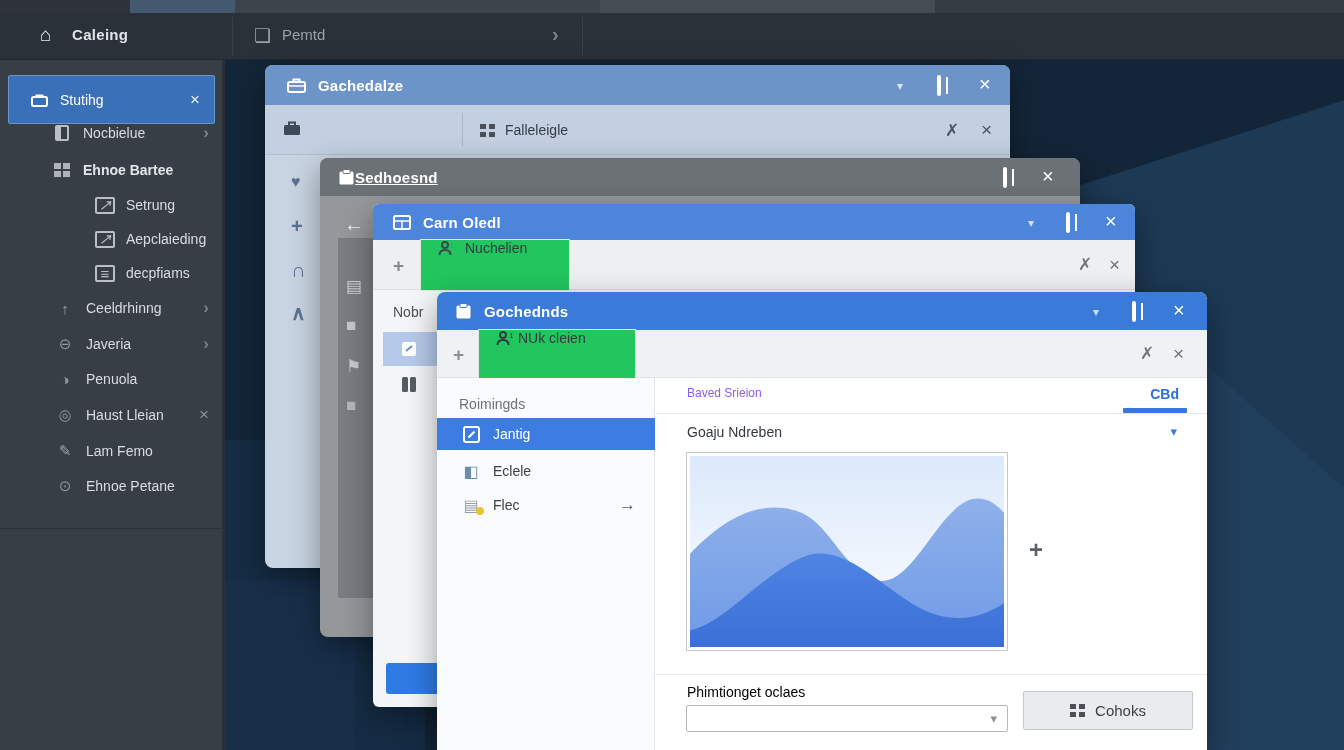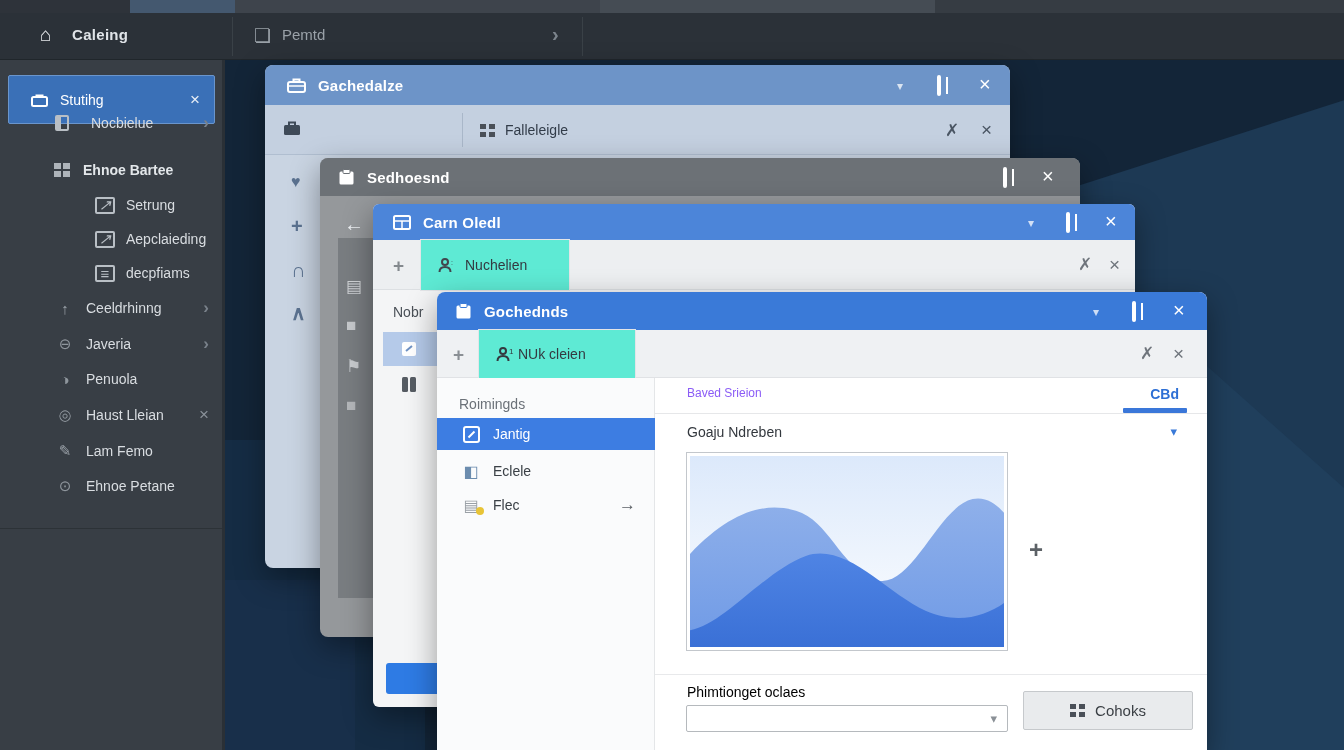--- a/index.html
+++ b/index.html
@@ -63,21 +63,21 @@
   
   #d2 { left:320px; top:158px; width:760px; height:479px; background:#95989b; border-radius:8px; }
   #d2 .tbar { height:38px; background:#6c7176; border-radius:8px 8px 0 0; }
   #d2-strip { position:absolute; left:18px; top:80px; width:38px; height:360px; background:#797d81; }
   #d2-strip span { position:absolute; left:8px; font-size:17px; }
 
   
   #d3 { left:373px; top:204px; width:762px; height:503px; background:#f4f5f6; border-radius:6px; }
   #d3 .tbar { height:36px; background:#4c85d9; border-radius:6px 6px 0 0; }
   #d3-toolbar { position:absolute; left:0; top:36px; width:100%; height:50px; background:#edeff1; border-bottom:1px solid #dde0e3; }
-  .whitetab { position:absolute; background:#5eead4; display:flex; align-items:center; box-shadow:0 0 0 1px #e3e5e8; color:#343a41; font-size:14px; }
+  .whitetab { position:absolute; background:#22c55e; display:flex; align-items:flex-start; box-shadow:0 0 0 1px #e3e5e8; color:#343a41; font-size:14px; }
   #d3-selrow { position:absolute; left:10px; top:128px; width:80px; height:34px; background:#b5cae9; display:flex; align-items:center; }
   #d3-btn { position:absolute; left:13px; top:459px; width:110px; height:31px; background:#2e7be4; border-radius:3px; }
 
   
   #d4 { left:437px; top:292px; width:770px; height:458px; background:#fff; border-radius:8px 8px 0 0; }
   #d4 .tbar { height:38px; background:#3a7ad8; border-radius:8px 8px 0 0; }
   #d4-toolbar { position:absolute; left:0; top:38px; width:100%; height:48px; background:#eff1f3; border-bottom:1px solid #e0e2e5; }
   #d4-panel { position:absolute; left:0; top:86px; width:218px; height:372px; background:#fafbfc; border-right:1px solid #e4e6e8; }
   #d4-panel .hdr { position:absolute; left:22px; top:18px; color:#6b7178; font-size:14px; }
   .prow { position:absolute; left:0; width:218px; height:30px; display:flex; align-items:center; color:#3a4046; font-size:14px; padding-left:24px; }
@@ -131,21 +131,21 @@
     <span class="ic" style="margin-right:12px;">
       <svg class="mini" width="17" height="14" viewBox="0 0 17 14">
           <rect x="1" y="4" width="15" height="9" rx="1.5" fill="none" stroke="#fff" stroke-width="2"></rect>
           <path d="M5.5 4V2.5h6V4" fill="none" stroke="#fff" stroke-width="2"></path>
         </svg>
     </span>
     <span>Stutihg</span>
     <span class="x">×</span>
   </div>
 
-  <div class="srow" style="top:48px;padding-left:52px;gap:8px;">
+  <div class="srow" style="top:58px;padding-left:52px;">
     <span class="ic">
       <svg class="mini" width="14" height="16" viewBox="0 0 14 16">
           <rect x="1" y="1" width="12" height="14" rx="1" fill="none" stroke="#b9bfc5" stroke-width="2"></rect>
           <rect x="1" y="1" width="5" height="14" fill="#b9bfc5"></rect>
         </svg>
     </span>
     <span>Nocbielue</span>
     <span class="chev">›</span>
   </div>
 
@@ -248,21 +248,21 @@
 </section>
 
 <section id="d2" class="dlg">
   <div class="tbar">
     <span style="margin-left:18px;">
       <svg class="mini" width="17" height="17" viewBox="0 0 17 17">
           <rect x="1.5" y="2.5" width="14" height="13" rx="1.5" fill="#fff"></rect>
           <rect x="5" y="0.5" width="7" height="4" rx="1" fill="#fff" stroke="#6c7176"></rect>
         </svg>
     </span>
-    <span class="ttl" style="margin-left:12px;">Sedhoesnd</span>
+    <span class="ttl" style="margin-left:0;text-decoration:underline;">Sedhoesnd</span>
     <span class="abs" style="left:683px;top:11px;"><span class="layoutic"></span></span>
     <span class="wx abs" style="left:722px;top:8px;">×</span>
   </div>
   <span class="abs" style="left:24px;top:55px;color:#eef1f4;font-size:20px;font-weight:bold;">←</span>
   <div id="d2-strip">
     <span style="top:38px;color:#d0d3d6;">▤</span>
     <span style="top:78px;color:#c6c9cc;">■</span>
     <span style="top:118px;color:#c8cbce;">⚑</span>
     <span style="top:158px;color:#b4b7ba;">■</span>
   </div>

